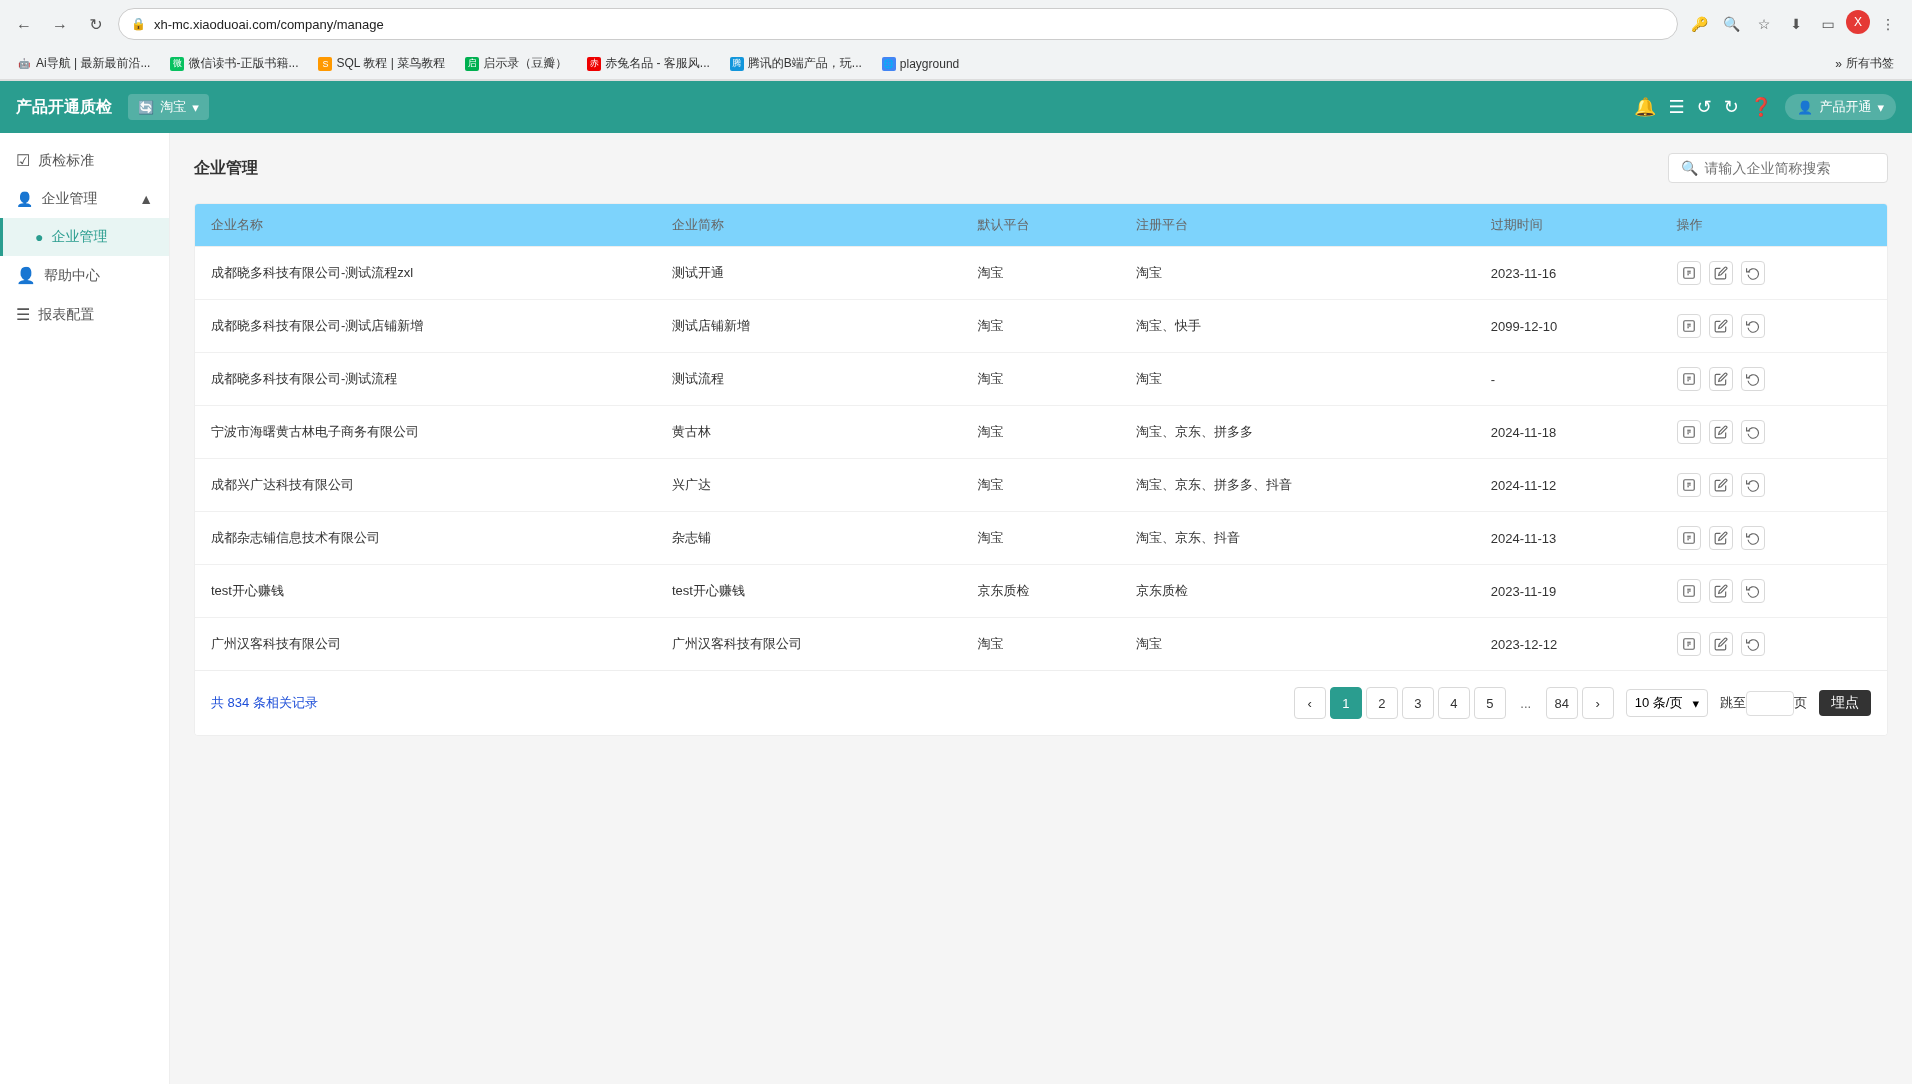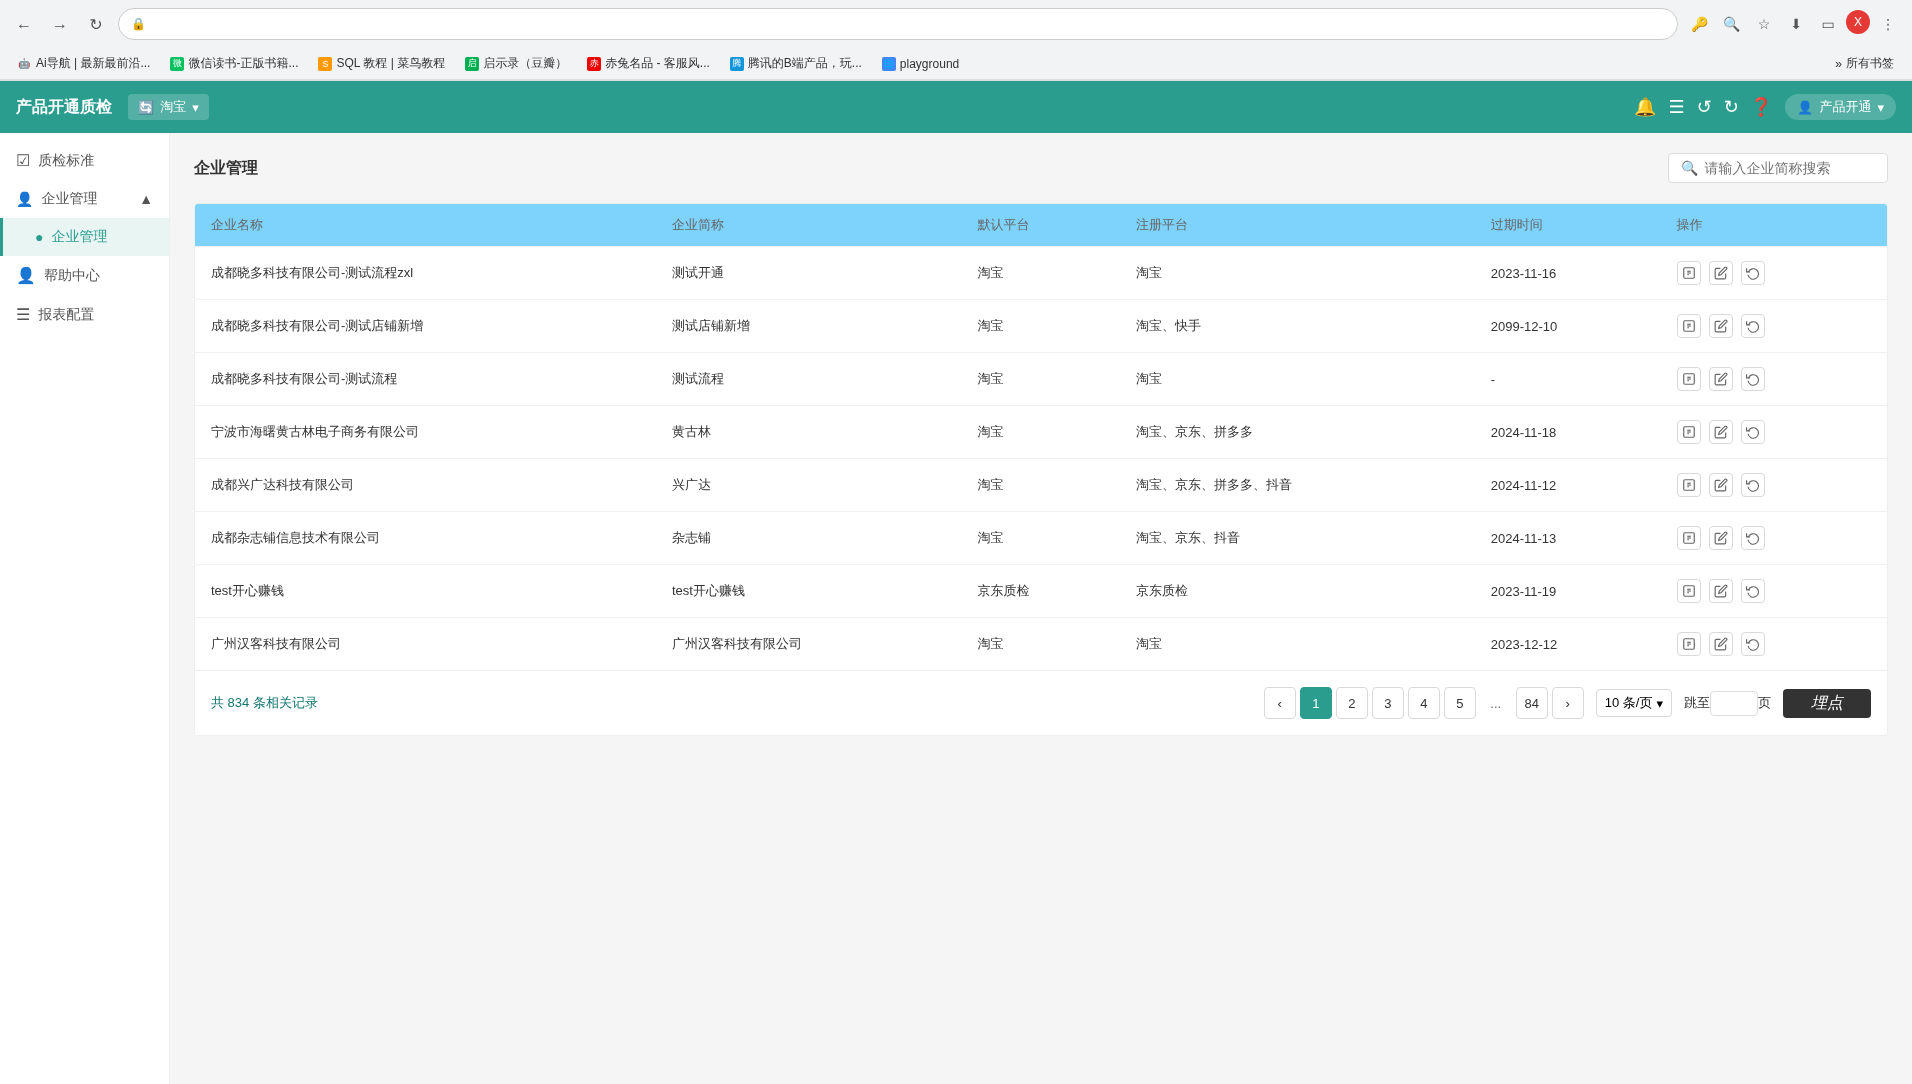--- a/index.html
+++ b/index.html
@@ -55,40 +55,41 @@
     .data-table { width: 100%; border-collapse: collapse; }
     .data-table th { background: #7dd3fc; border-bottom: 1px solid #eee; padding: 12px 16px; text-align: left; font-size: 13px; color: #666; font-weight: 500; }
     .data-table td { padding: 14px 16px; border-bottom: 1px solid #f0f0f0; font-size: 13px; color: #333; vertical-align: middle; }
     .data-table tr:last-child td { border-bottom: none; }
 
     .action-icons { display: flex; align-items: center; gap: 8px; }
     .action-icon-btn { width: 24px; height: 24px; display: flex; align-items: center; justify-content: center; cursor: pointer; color: #666; font-size: 14px; border: 1px solid #d9d9d9; border-radius: 4px; background: white; }
 
     
     .pagination-bar { display: flex; align-items: center; justify-content: space-between; padding: 16px 16px; border-top: 1px solid #eee; background: white; }
-    .total-count { font-size: 13px; color: #0f766e; }
+    .total-count { font-size: 13px; color: #1d4ed8; }
     .pagination { display: flex; align-items: center; gap: 4px; }
     .page-btn { width: 32px; height: 32px; display: flex; align-items: center; justify-content: center; border: 1px solid #d9d9d9; border-radius: 4px; cursor: pointer; font-size: 13px; background: white; color: #333; }
     .page-btn.active { background: #2a9d8f; color: white; border-color: #2a9d8f; }
     .page-ellipsis { display: flex; align-items: center; justify-content: center; width: 32px; font-size: 13px; color: #666; }
-    .per-page-select { display: flex; align-items: center; gap: 4px; border: 1px solid #d9d9d9; border-radius: 4px; padding: 4px 8px; cursor: pointer; font-size: 13px; background: white; }
+    .per-page-select { display: flex; align-items: center; gap: 10px; border: 1px solid #d9d9d9; border-radius: 4px; padding: 4px 8px; cursor: pointer; font-size: 13px; background: white; }
     .jump-to { display: flex; align-items: center; font-size: 13px; color: #333; }
     .jump-to input { width: 48px; border: 1px solid #d9d9d9; border-radius: 4px; padding: 4px 8px; font-size: 13px; text-align: center; outline: none; }
-    .jump-btn { padding: 4px 28px; background: #333; color: white; border: none; border-radius: 4px; cursor: pointer; font-size: 16px; font-style: italic; }
+    .jump-btn { padding: 4px 12px; background: #333; color: white; border: none; border-radius: 4px; cursor: pointer; font-size: 14px; }
   </style>
 </head>
 <body>
 
 <div class="browser-chrome">
   <div class="browser-toolbar">
     <button class="nav-btn">←</button>
     <button class="nav-btn">→</button>
     <button class="nav-btn">↻</button>
     <div class="address-bar">
       <span class="address-icon">🔒</span>
+      <span class="address-text">xh-mc.xiaoduoai.com/company/manage</span>
     </div>
     <div class="toolbar-icons">
       <button class="toolbar-icon">🔑</button>
       <button class="toolbar-icon">🔍</button>
       <button class="toolbar-icon">☆</button>
       <button class="toolbar-icon">⬇</button>
       <button class="toolbar-icon">▭</button>
       <button class="toolbar-icon" style="background:#e53935;color:white;border-radius:50%;width:24px;height:24px;font-size:12px;border:none;">X</button>
       <button class="toolbar-icon">⋮</button>
     </div>

